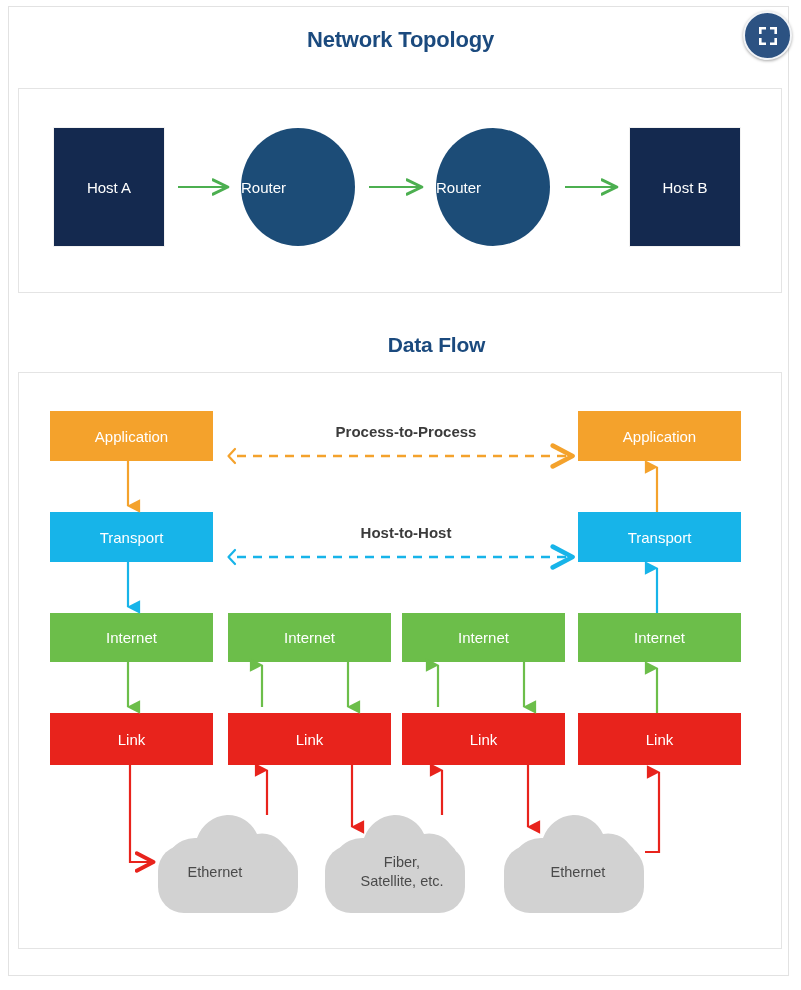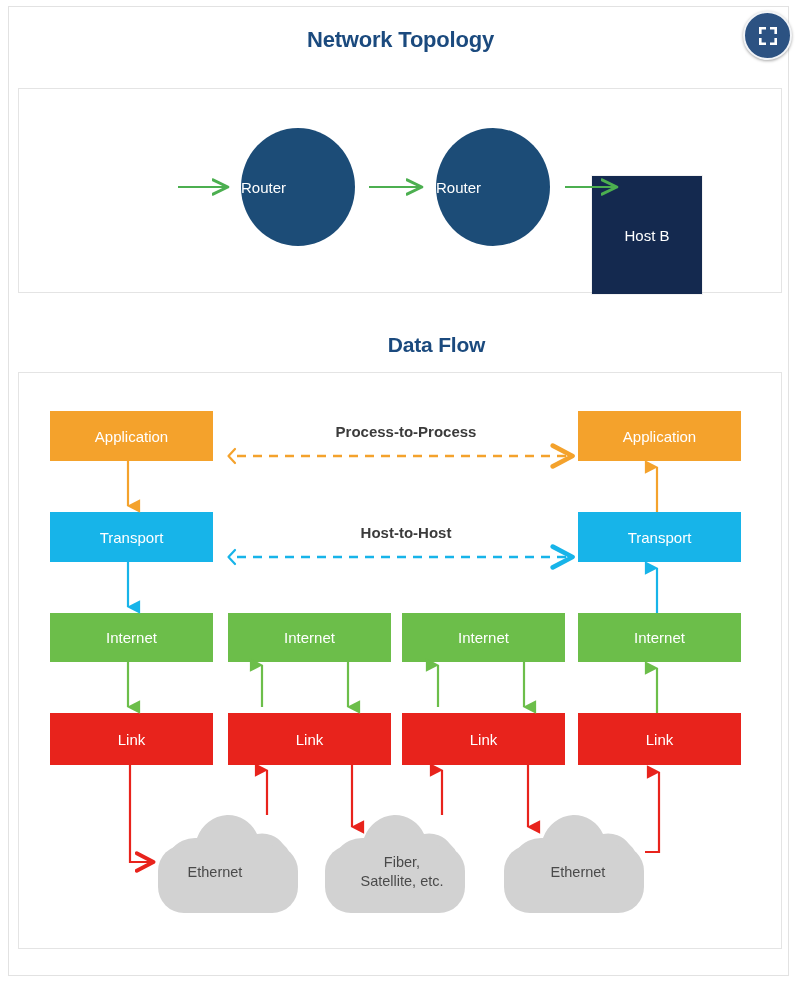--- a/index.html
+++ b/index.html
@@ -151,30 +151,33 @@
     </svg>
   </div>
 
   <div class="section-title" id="topology-title">Network Topology</div>
 
   <div class="section-title" id="dataflow-title">Data Flow</div>
 
   <div class="panel" id="topology-panel"></div>
   <div class="panel" id="dataflow-panel"></div>
 
+  <div class="host-box" style="left:54px; top:128px; width:110px; height:118px;">
+    <span>Host A</span>
+  </div>
 
   <div class="router-circle" style="left:241px; top:128px; width:114px; height:118px;">
     <span>Router</span>
   </div>
 
   <div class="router-circle" style="left:436px; top:128px; width:114px; height:118px;">
     <span>Router</span>
   </div>
 
-  <div class="host-box" style="left:592px; top:128px; width:110px; height:118px;margin-top:48px;">
+  <div class="host-box" style="left:630px; top:128px; width:110px; height:118px;">
     <span>Host B</span>
   </div>
 
   <div class="layer-box" style="left:50px; top:411px; width:163px; height:50px; background:#f4a22c;">
     <span>Application</span>
   </div>
   <div class="layer-box" style="left:50px; top:512px; width:163px; height:50px; background:#17b4e9;">
     <span>Transport</span>
   </div>
   <div class="layer-box" style="left:50px; top:613px; width:163px; height:49px; background:#6cbe4a;">

